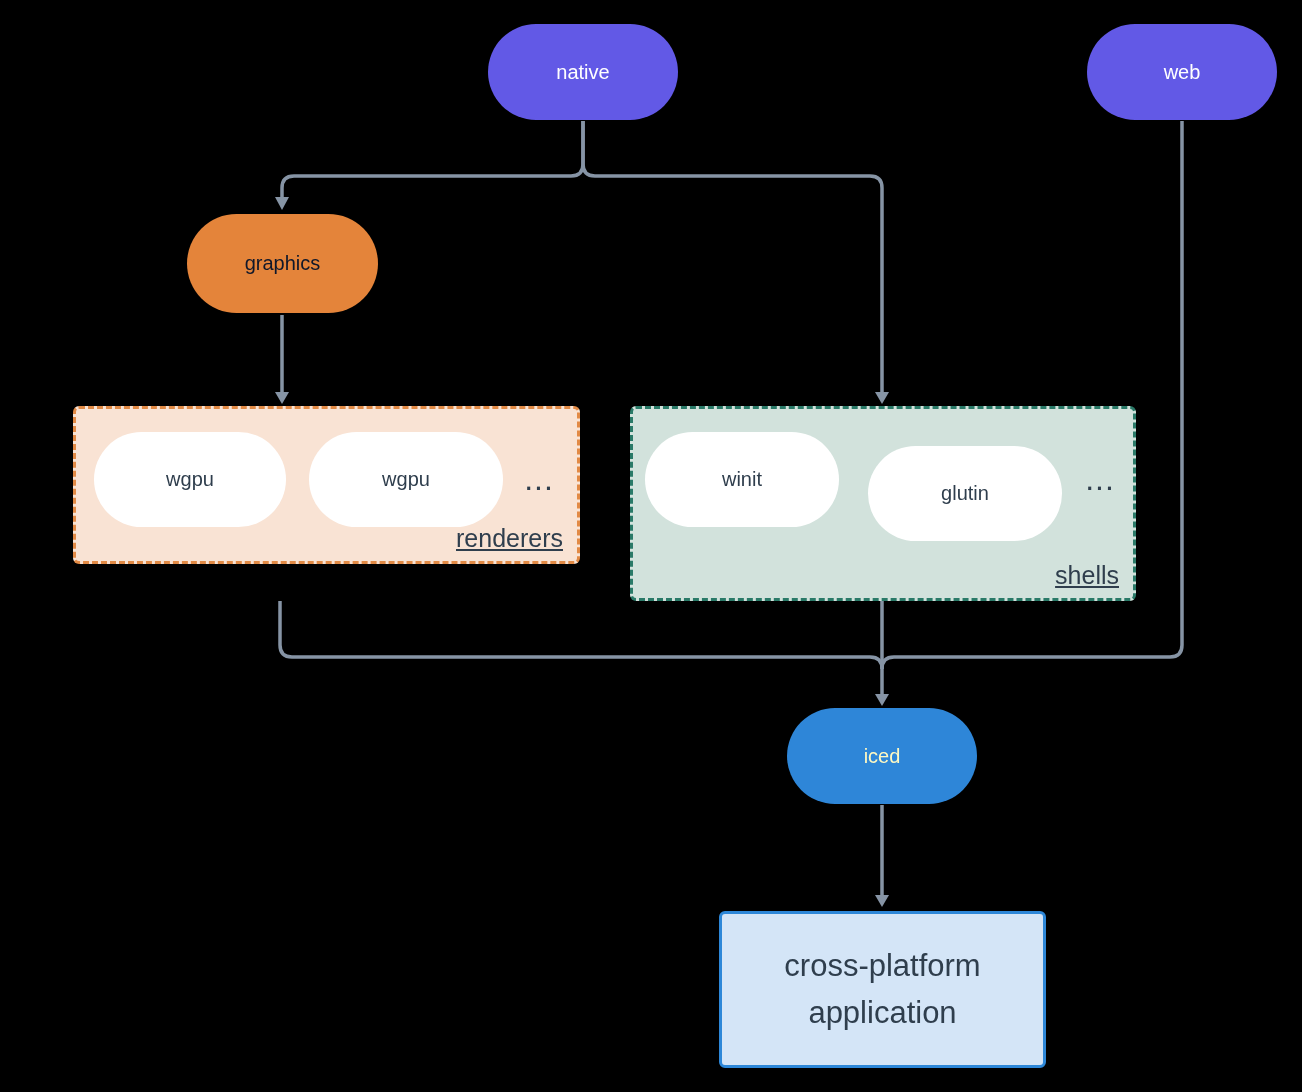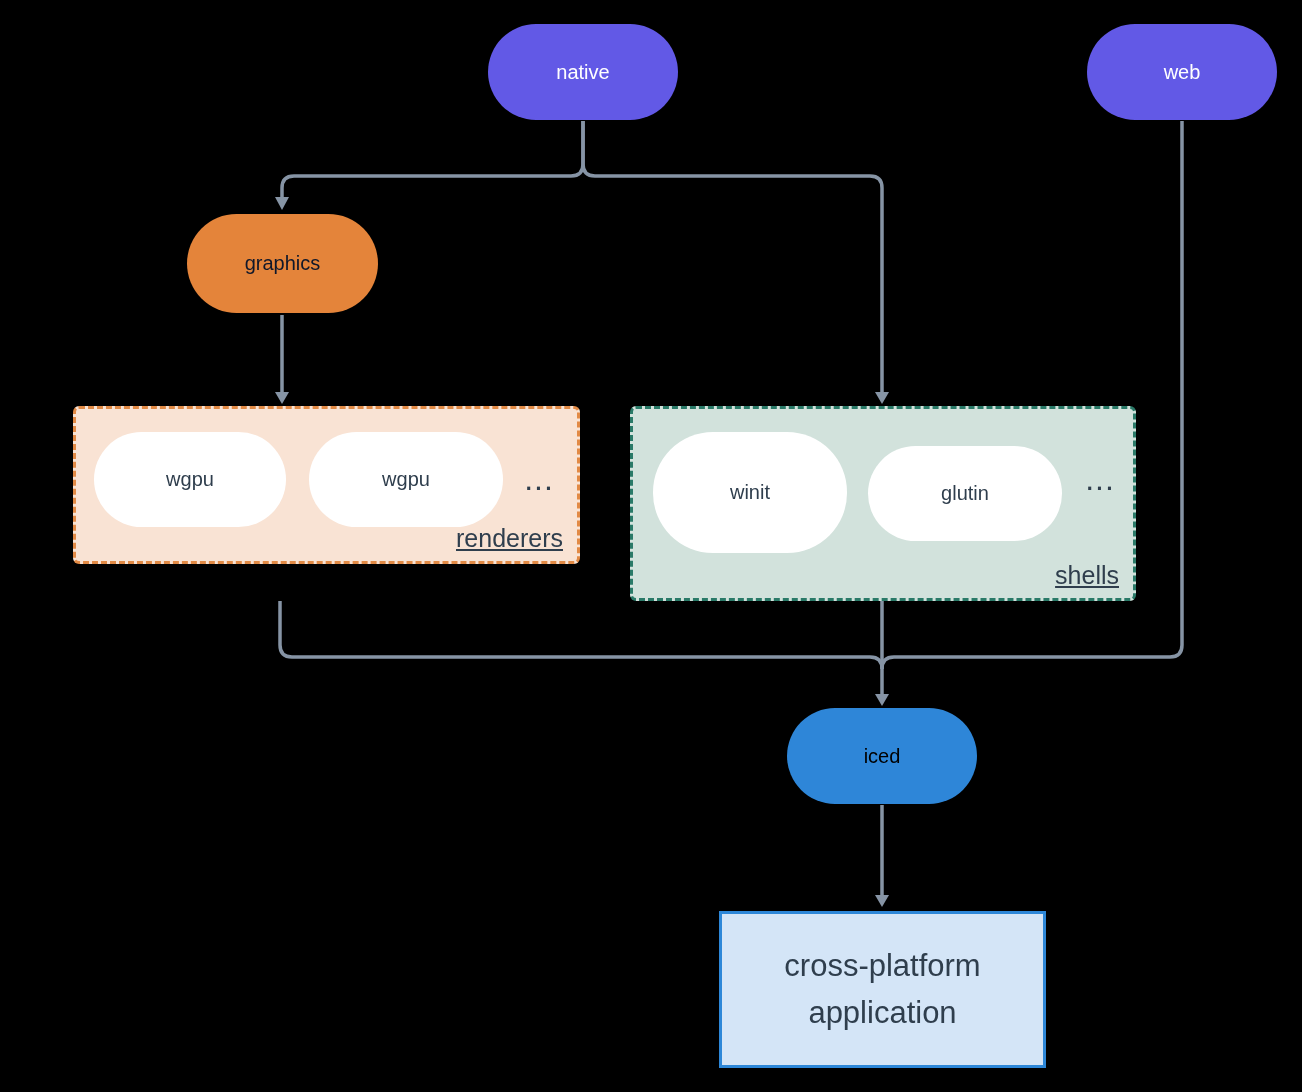--- a/index.html
+++ b/index.html
@@ -33,21 +33,21 @@
     position: absolute;
     border-radius: 60px;
     display: flex;
     align-items: center;
     justify-content: center;
     font-size: 20px;
     box-sizing: border-box;
   }
   .pill.lavender { background: #6259e6; color: #ffffff; }
   .pill.orange   { background: #e4843a; color: #0f172a; }
-  .pill.blue     { background: #2e86d8; color: #000000; }
+  .pill.blue     { background: #2e86d8; color: #fef9c3; }
   .pill.white    { background: #ffffff; color: #2f3e4d; }
   .group {
     position: absolute;
     border-radius: 6px;
     box-sizing: border-box;
   }
   .group.renderers {
     background: #f9e3d4;
     border: 3px dashed #e28a45;
   }
@@ -74,21 +74,21 @@
   }
   .app-box {
     position: absolute;
     left: 719px;
     top: 911px;
     width: 327px;
     height: 157px;
     box-sizing: border-box;
     background: #d4e5f7;
     border: 3px solid #2d87d8;
-    border-radius: 0;
+    border-radius: 6px;
     display: flex;
     align-items: center;
     justify-content: center;
     text-align: center;
     font-size: 31px;
     line-height: 1.5;
     color: #2f3e4d;
     padding: 0 30px;
   }
 </style>
@@ -126,21 +126,21 @@
   <div class="pill orange" style="left:187px; top:214px; width:191px; height:99px;">graphics</div>
 
   <div class="group renderers" style="left:27px; top:406px; width:507px; height:158px;margin-left:46px;">
     <div class="pill white" style="left:18px; top:23px; width:192px; height:95px;">wgpu</div>
     <div class="pill white" style="left:233px; top:23px; width:194px; height:95px;">wgpu</div>
     <div class="ellipsis" style="left:428px; top:23px; width:70px; height:95px;">...</div>
     <div class="group-label">renderers</div>
   </div>
 
   <div class="group shells" style="left:630px; top:406px; width:506px; height:195px;">
-    <div class="pill white" style="left:20px; top:23px; width:194px; height:121px;">winit</div>
+    <div class="pill white" style="left:12px; top:23px; width:194px; height:95px;">winit</div>
     <div class="pill white" style="left:235px; top:37px; width:194px; height:95px;">glutin</div>
     <div class="ellipsis" style="left:437px; top:23px; width:60px; height:95px;">...</div>
     <div class="group-label">shells</div>
   </div>
 
   <div class="pill blue" style="left:787px; top:708px; width:190px; height:96px;">iced</div>
 
   <div class="app-box">cross-platform application</div>
 
 </div>

